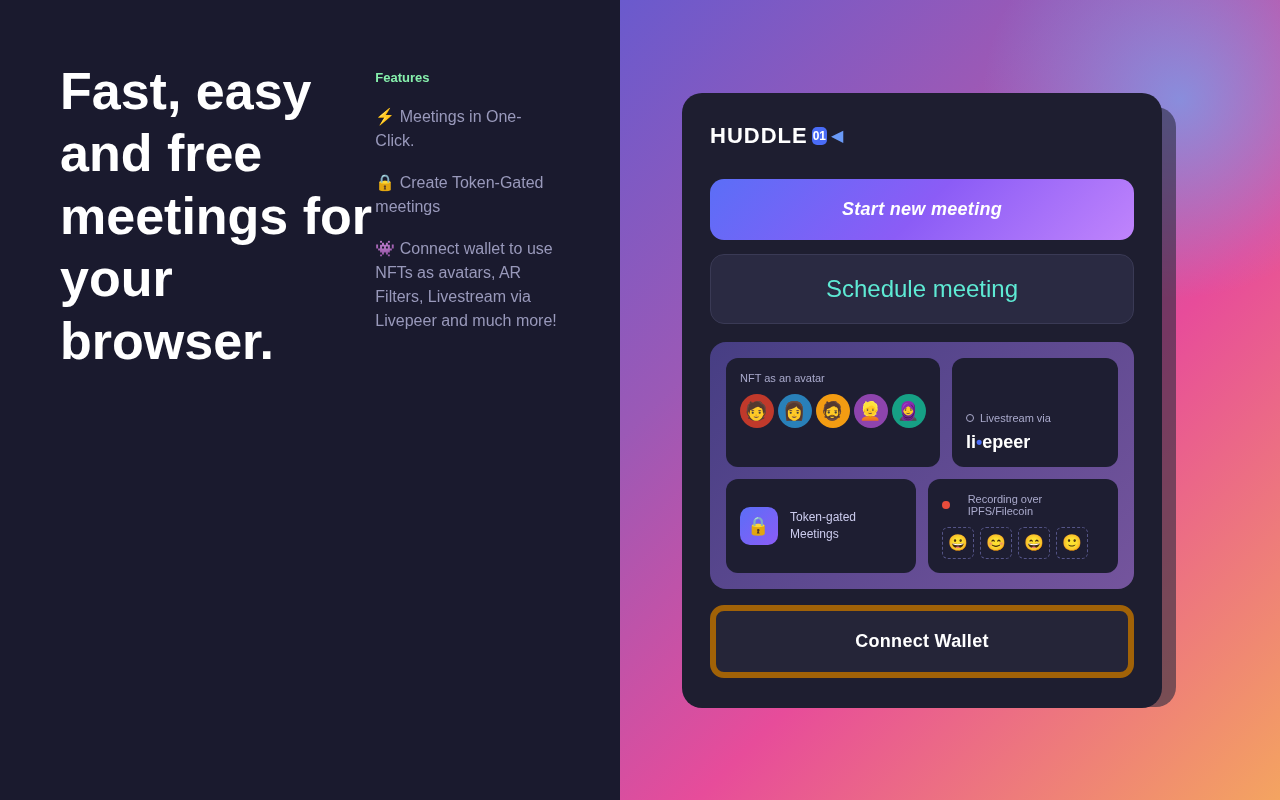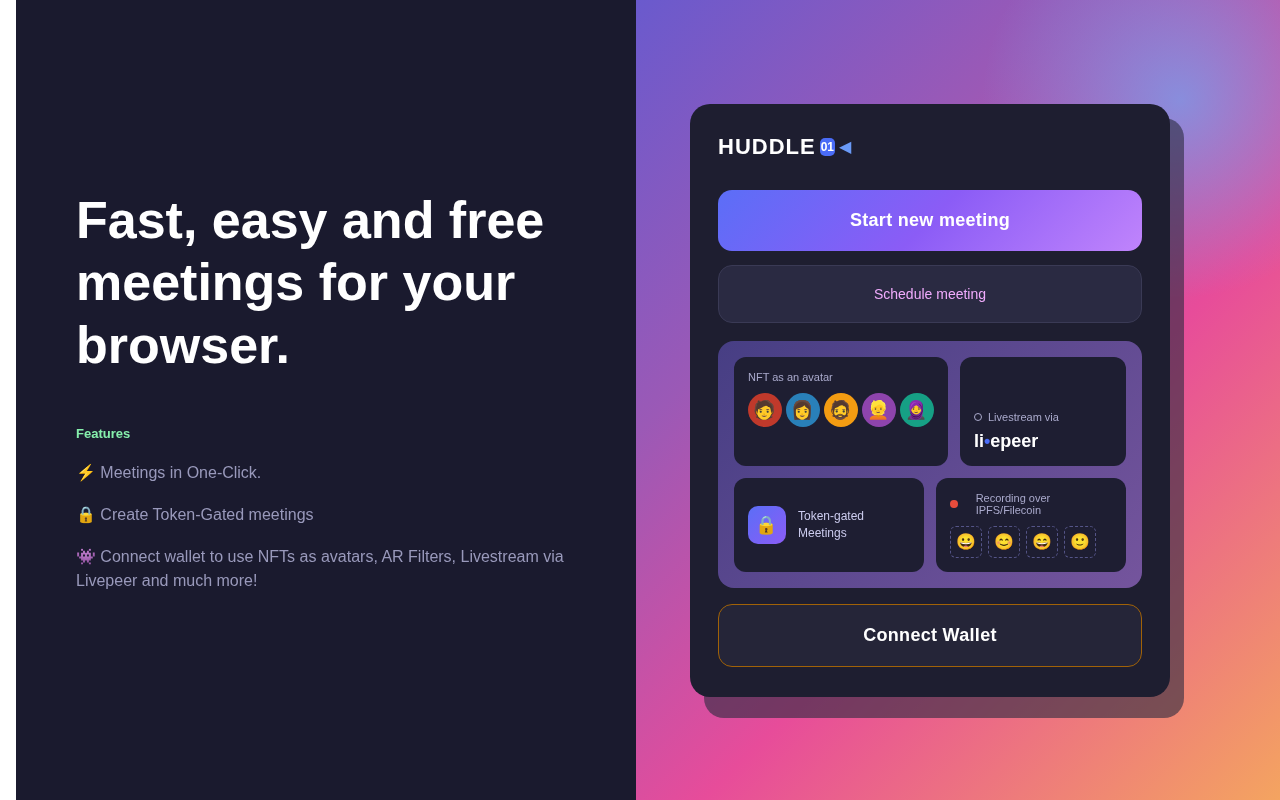--- a/index.html
+++ b/index.html
@@ -11,25 +11,24 @@
       font-family: -apple-system, BlinkMacSystemFont, 'Segoe UI', sans-serif;
       display: flex;
     }
 
     
     .left-panel {
       width: 620px;
       height: 800px;
       background: #1a1a2e;
       display: flex;
-      flex-direction: column;
+      flex-direction: row;
       justify-content: center;
       padding: 60px 60px;
       flex-shrink: 0;
-      margin-left: 16px;
     }
 
     .hero-title {
       font-size: 52px;
       font-weight: 700;
       color: #ffffff;
       line-height: 1.2;
       margin-bottom: 40px;
     }
 
@@ -137,30 +136,31 @@
       padding: 20px;
       background: linear-gradient(135deg, #5b6ef7 0%, #8b5cf6 50%, #c084fc 100%);
       border: none;
       border-radius: 14px;
       color: white;
       font-size: 18px;
       font-weight: 600;
       cursor: pointer;
       margin-bottom: 14px;
       letter-spacing: 0.3px;
+      font-style: italic;
     }
 
     .btn-schedule {
       width: 100%;
       padding: 20px;
       background: #2a2a42;
       border: 1px solid #3a3a55;
       border-radius: 14px;
-      color: #f0abfc;
-      font-size: 14px;
+      color: #5eead4;
+      font-size: 24px;
       font-weight: 500;
       cursor: pointer;
       margin-bottom: 18px;
     }
 
     
     .features-grid {
       background: linear-gradient(135deg, #6a5acd88, #c084fc88);
       border-radius: 16px;
       padding: 16px;
@@ -316,21 +316,21 @@
       justify-content: center;
       font-size: 16px;
       border: 1.5px dashed #555588;
     }
 
     
     .btn-connect {
       width: 100%;
       padding: 20px;
       background: #252538;
-      border: 1px solid #a16207;
+      border: 6px solid #a16207;
       border-radius: 14px;
       color: white;
       font-size: 18px;
       font-weight: 600;
       cursor: pointer;
       letter-spacing: 0.3px;
     }
   </style>
 </head>
 <body>

